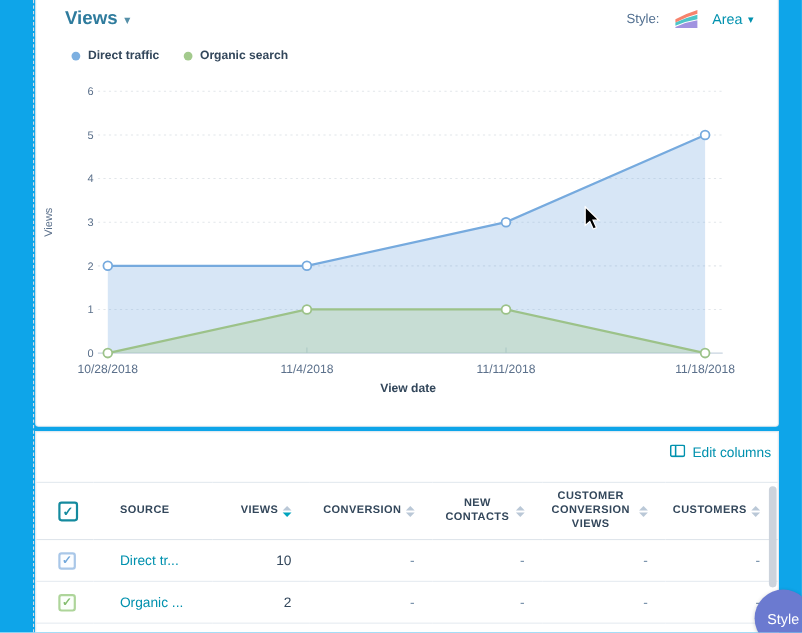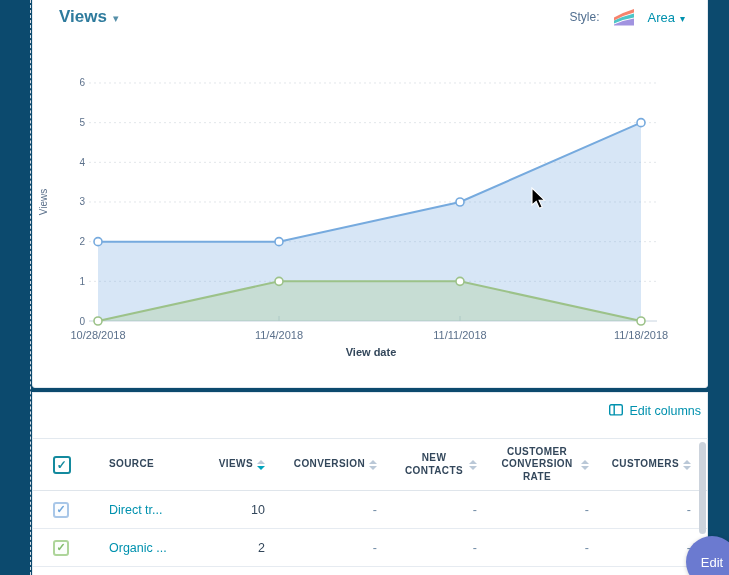--- a/index.html
+++ b/index.html
@@ -1,17 +1,17 @@
 <!DOCTYPE html>
 <html><head>
 <meta charset="utf-8">
 <style>
   * { margin:0; padding:0; box-sizing:border-box; }
   body { font-family:"Liberation Sans", sans-serif; }
-  .page { position:relative; width:729px; height:575px; background:#0c4a6e; overflow:hidden; }
+  .page { position:relative; width:729px; height:575px; background:#0ea5e9; overflow:hidden; }
   .left-strip { position:absolute; left:0; top:0; width:31px; height:575px; border-right:1px dashed #d5dce4; }
 
   
   .chart-card { position:absolute; left:32px; top:-8px; width:676px; height:396px;
     background:#fff; border:1px solid #e3e9ef; border-radius:3px; }
   .card-header { display:flex; justify-content:space-between; align-items:center; padding:14px 22px 0 26px; }
   .title-wrap { display:flex; align-items:center; gap:6px; cursor:pointer; }
   .title-text { font-size:17px; font-weight:bold; color:#2e7b9d; }
   .title-caret { font-size:11px; color:#558fa8; margin-top:3px; }
   .style-wrap { display:flex; align-items:center; gap:12px; }
@@ -92,20 +92,30 @@
           <path d="M2,12.5 Q12,8 22,5.5 L22,9.5 Q12,11 2,15.5 Z" fill="#4dc5c8"></path>
           <path d="M2,9.5 Q12,4 22,1 L22,4.5 Q12,7 2,12.5 Z" fill="#f6836d"></path>
         </svg>
         <span class="style-link">
           <span class="style-value">Area</span>
           <span class="style-caret">▾</span>
         </span>
       </div>
     </div>
 
+    <div class="legend" id="legend">
+        <div class="legend-item">
+          <span class="legend-dot" style="background:#7db0e1"></span>
+          <span class="legend-label">Direct traffic</span>
+        </div>
+        <div class="legend-item">
+          <span class="legend-dot" style="background:#a3ca8d"></span>
+          <span class="legend-label">Organic search</span>
+        </div>
+      </div>
 
     <svg id="chart" width="676" height="302" viewBox="0 0 676 302">
         <line x1="56" y1="260" x2="624" y2="260" stroke="#c8d4e0" stroke-width="1"></line>
         <text x="52" y="263.5" text-anchor="end" font-size="10" fill="#5b708b">0</text>
         <line x1="56" y1="220.333" x2="624" y2="220.333" stroke="#e2e6ea" stroke-width="1" stroke-dasharray="2,3"></line>
         <text x="52" y="223.833" text-anchor="end" font-size="10" fill="#5b708b">1</text>
         <line x1="56" y1="180.666" x2="624" y2="180.666" stroke="#e2e6ea" stroke-width="1" stroke-dasharray="2,3"></line>
         <text x="52" y="184.166" text-anchor="end" font-size="10" fill="#5b708b">2</text>
         <line x1="56" y1="140.999" x2="624" y2="140.999" stroke="#e2e6ea" stroke-width="1" stroke-dasharray="2,3"></line>
         <text x="52" y="144.499" text-anchor="end" font-size="10" fill="#5b708b">3</text>
@@ -194,21 +204,21 @@
               <div class="th-inner">
                 <span class="th-label">NEW CONTACTS</span>
                 <span class="sort">
                   <span class="tri-up"></span>
                   <span class="tri-down"></span>
                 </span>
               </div>
             </th>
             <th class="col-customer_conversion_rate align-right">
               <div class="th-inner">
-                <span class="th-label">CUSTOMER CONVERSION RATE</span>
+                <span class="th-label">CUSTOMER CONVERSION VIEWS</span>
                 <span class="sort">
                   <span class="tri-up"></span>
                   <span class="tri-down"></span>
                 </span>
               </div>
             </th>
             <th class="col-customers align-right">
               <div class="th-inner">
                 <span class="th-label">CUSTOMERS</span>
                 <span class="sort">
@@ -238,19 +248,19 @@
             <td class="col-customer_conversion_rate align-right"><span class="dash">-</span></td>
             <td class="col-customers align-right"><span class="dash">-</span></td>
           </tr>
         </tbody>
       </table>
   </div>
 
   <div class="scrollbar-thumb"></div>
 
   <div class="help-button">
-    <span>Edit</span>
+    <span>Style</span>
   </div>
 
   <svg class="cursor" width="16" height="23" viewBox="0 0 16 23">
     <path d="M1,1 L1,18 L5.2,14.4 L8.3,21.2 L11.2,19.9 L8.1,13.2 L13.5,13.2 Z" fill="#000" stroke="#fff" stroke-width="1.1"></path>
   </svg>
 </div>
 
 </body></html>

